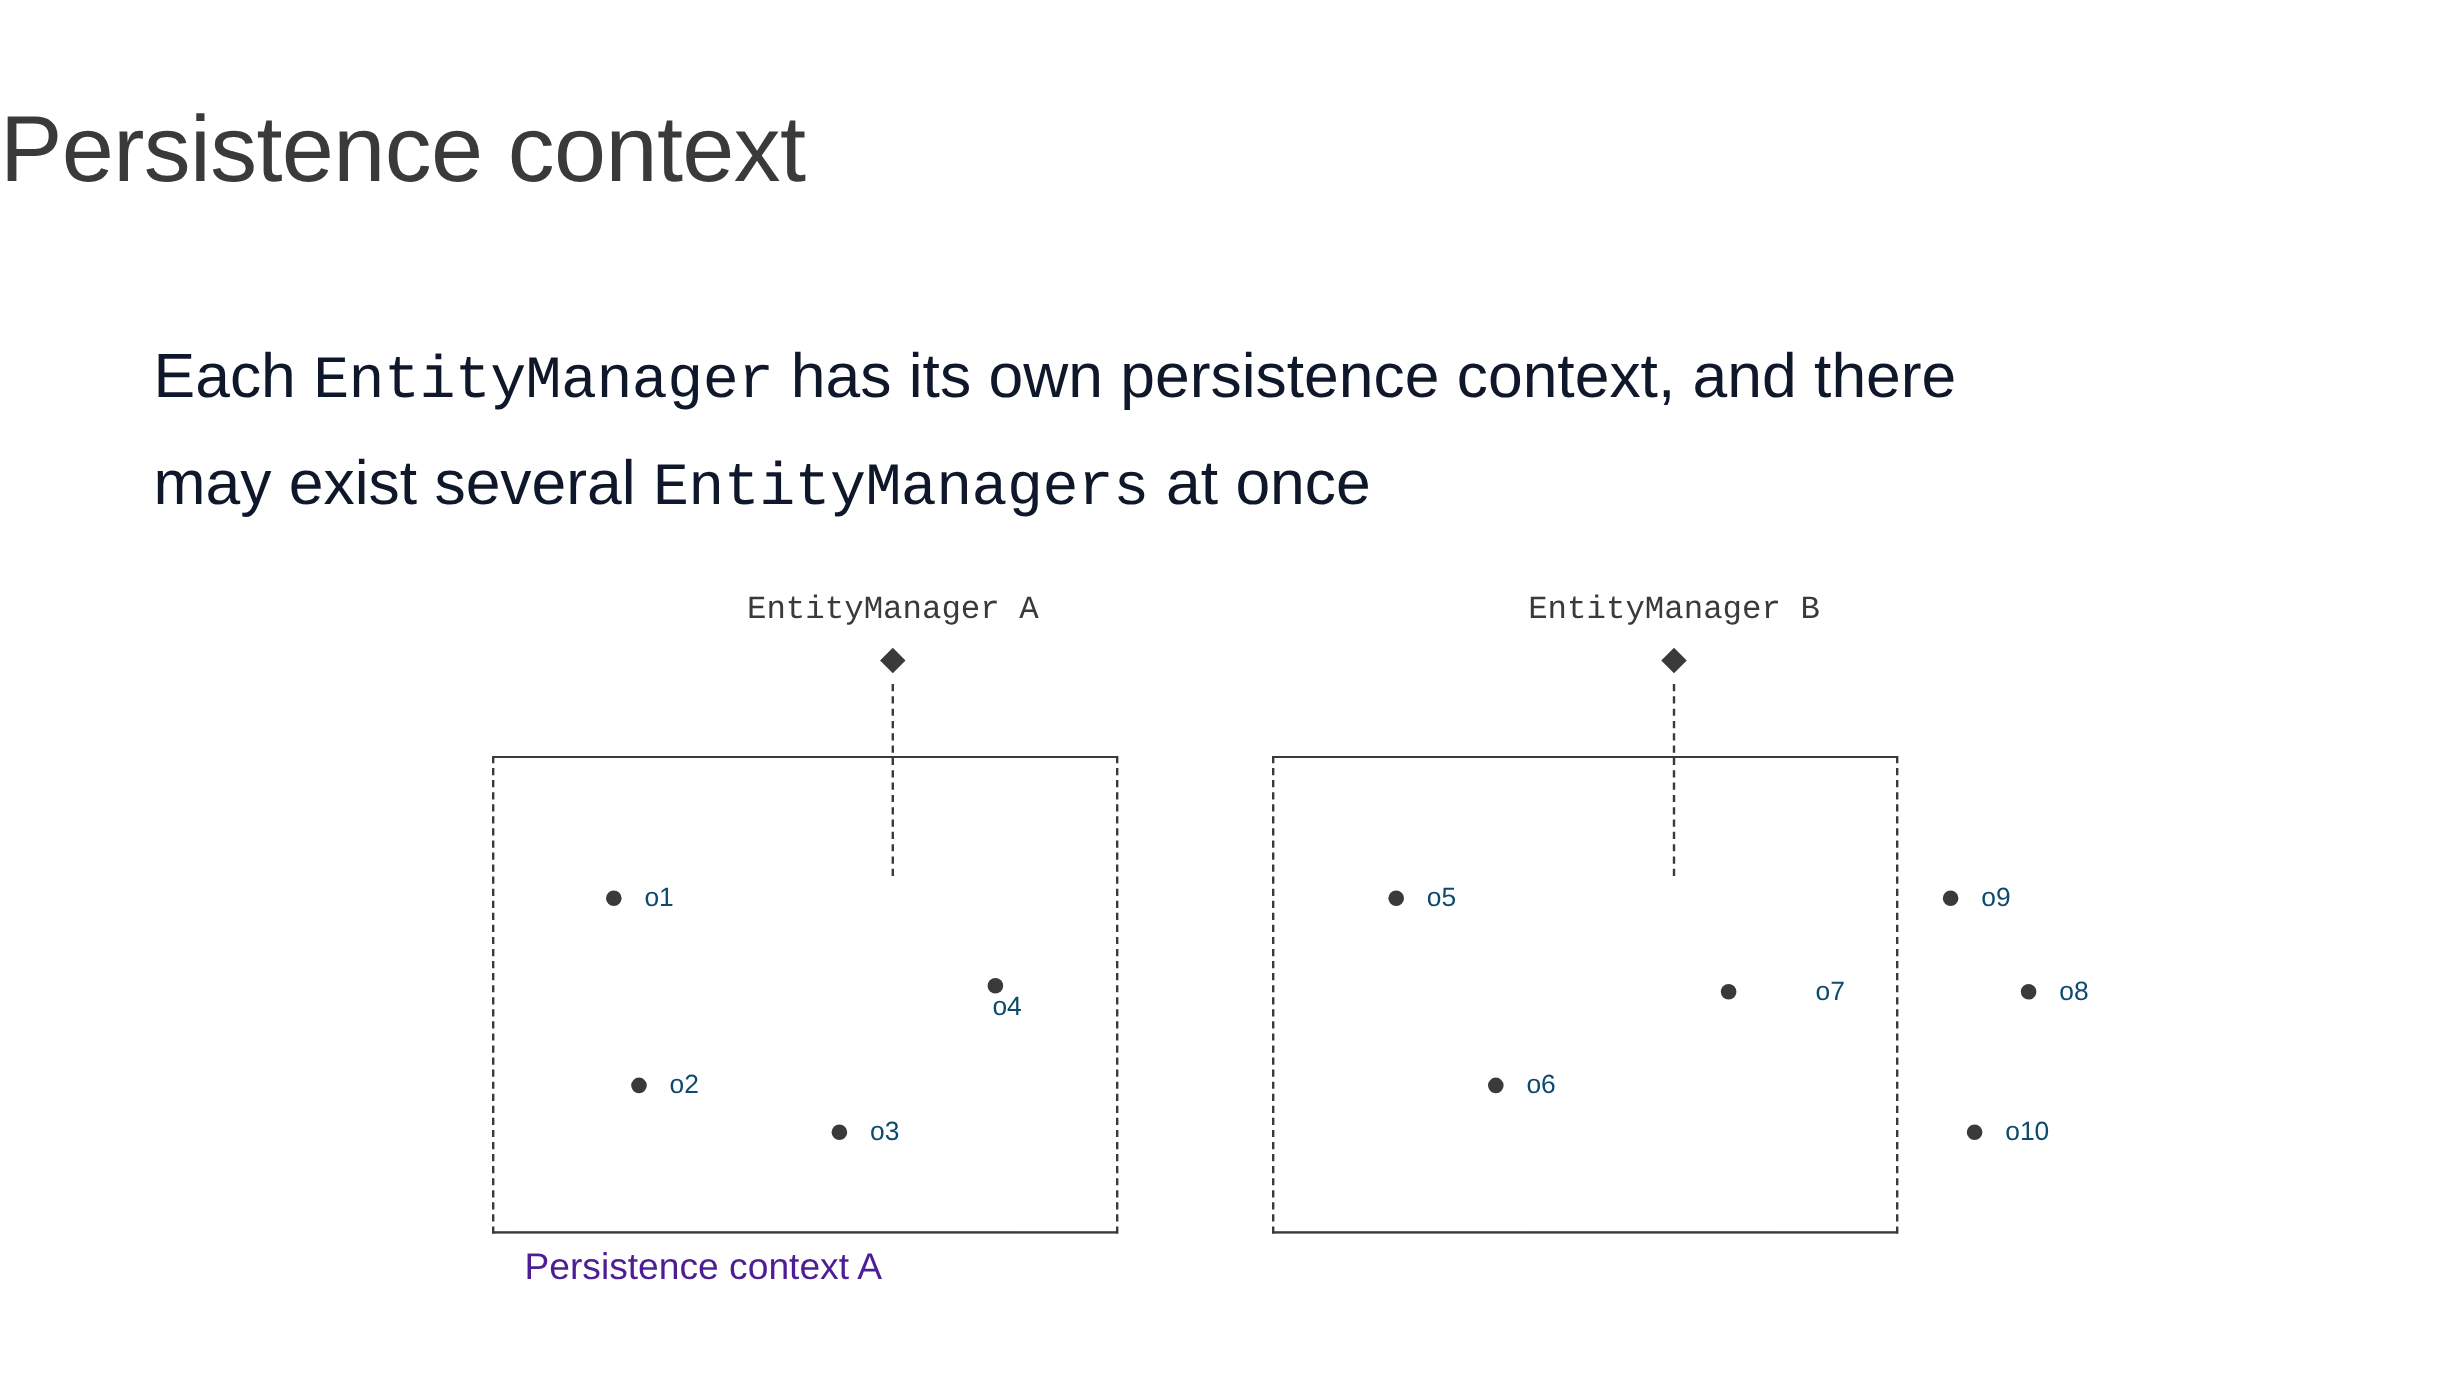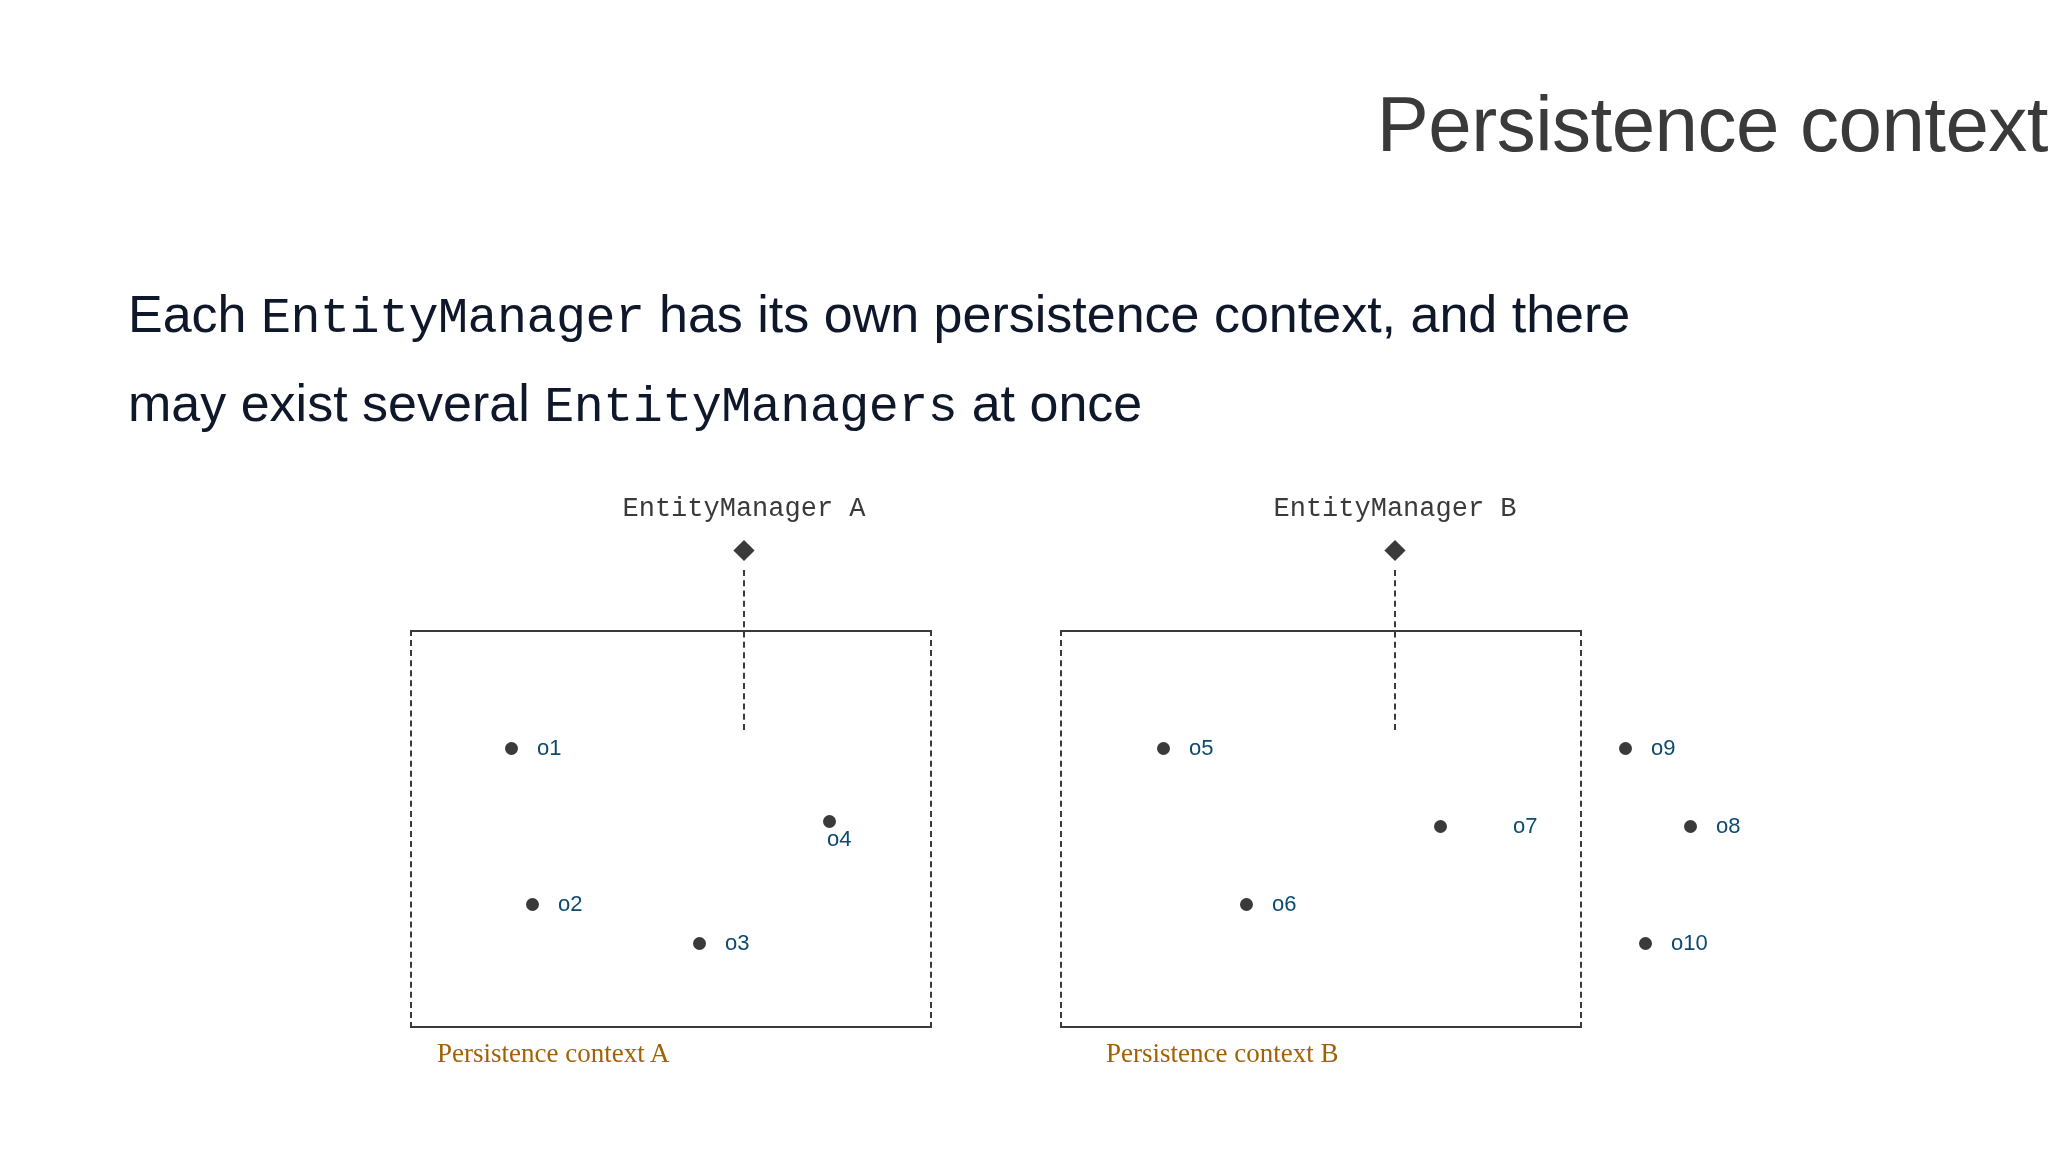--- a/index.html
+++ b/index.html
@@ -16,21 +16,21 @@
     color: #333333;
     -webkit-font-smoothing: antialiased;
   }
 
   
   .slide-title {
     position: absolute;
     top: 84px;
     left: 0;
     width: 2048px;
-    text-align: right;
+    text-align: left;
     font-family: "Liberation Sans", sans-serif;
     font-weight: 300;
     font-size: 78px;
     line-height: 1.05;
     color: #3a3a3a;
     letter-spacing: -0.5px;
   }
 
   
   .slide-body {
@@ -88,23 +88,23 @@
     box-sizing: border-box;
     border-top: 2.5px solid #3a3a3a;
     border-bottom: 2.5px solid #3a3a3a;
     border-left: 2.5px dashed #3a3a3a;
     border-right: 2.5px dashed #3a3a3a;
     background: transparent;
   }
 
   .ctx-caption {
     position: absolute;
-    font-family: Liberation Serif, serif;
-    font-size: 27px;
-    color: #a16207;
+    font-family: Liberation Sans, sans-serif;
+    font-size: 31px;
+    color: #4c1d95;
     white-space: nowrap;
   }
 
   .entity {
     position: absolute;
     display: flex;
     align-items: center;
     white-space: nowrap;
   }
   .entity .dot {
@@ -156,21 +156,20 @@
   <div class="entity" style="left:526px; top:893px;">
     <span class="dot"></span>
     <span class="ename">o2</span>
   </div>
   <div class="entity" style="left:693px; top:932px;">
     <span class="dot"></span>
     <span class="ename">o3</span>
   </div>
 
   <div class="ctx-box" style="left:1060px; top:630px; width:522px; height:398px;"></div>
-  <div class="ctx-caption" style="left:1106px; top:1038px;">Persistence context B</div>
 
   <div class="entity" style="left:1157px; top:737px;">
     <span class="dot"></span>
     <span class="ename">o5</span>
   </div>
   <div class="entity" style="left:1434px; top:815px;gap:47px;">
     <span class="dot"></span>
     <span class="ename">o7</span>
   </div>
   <div class="entity" style="left:1240px; top:893px;">

